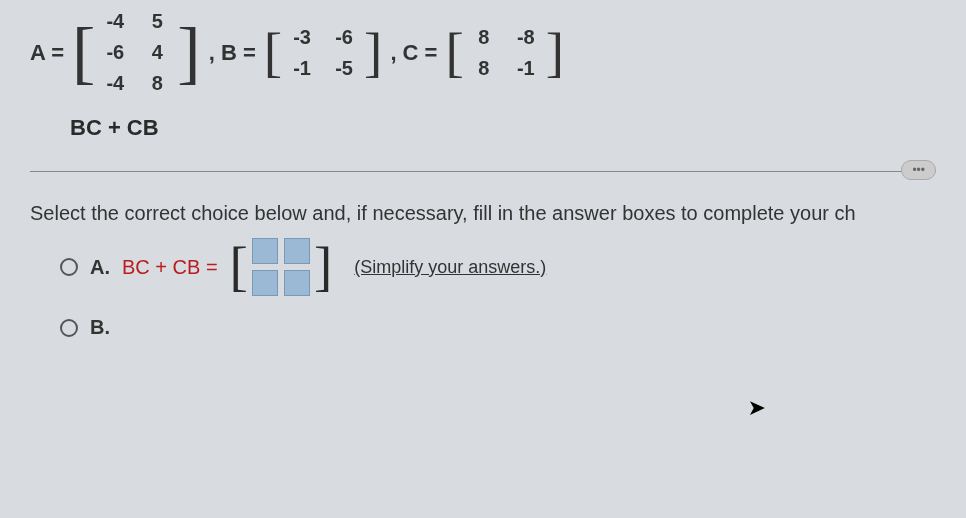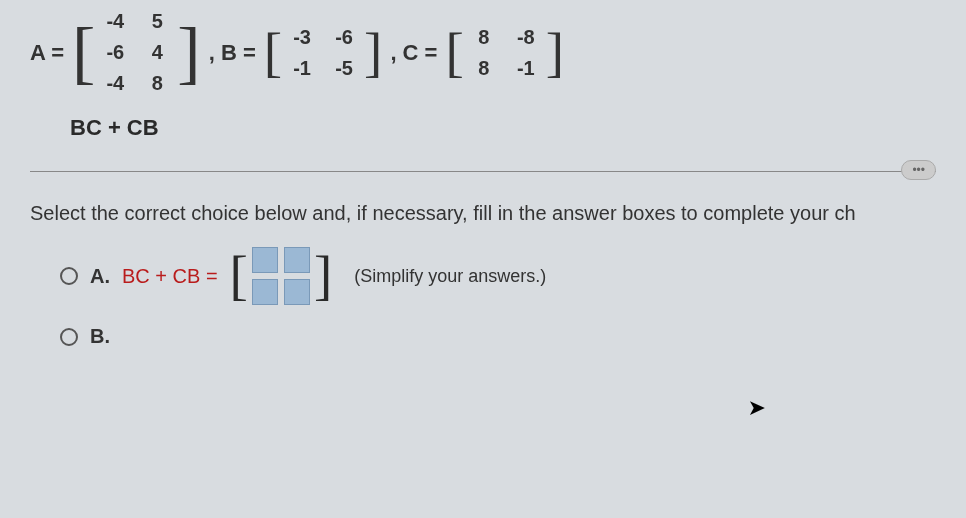--- a/index.html
+++ b/index.html
@@ -75,21 +75,21 @@
       top: -12px;
       background: #ccc;
       border: 1px solid #aaa;
       border-radius: 12px;
       padding: 2px 10px;
       font-size: 12px;
       color: #666;
     }
     .instruction {
       font-size: 20px;
-      margin-bottom: 22px;
+      margin-bottom: 13px;
       color: #333;
     }
     .choice-row {
       display: flex;
       align-items: center;
       gap: 12px;
       margin-bottom: 20px;
       margin-left: 30px;
     }
     .radio {
@@ -119,20 +119,21 @@
       display: grid;
       grid-template-columns: auto auto;
       grid-template-rows: auto auto;
       gap: 6px;
       margin: 0 4px;
     }
     .simplify {
       font-size: 18px;
       color: #333;
       margin-left: 10px;
+      text-decoration: underline;
     }
     .cursor {
       position: absolute;
       right: 200px;
       top: 395px;
       font-size: 22px;
       color: #000;
     }
   </style>
 </head>

